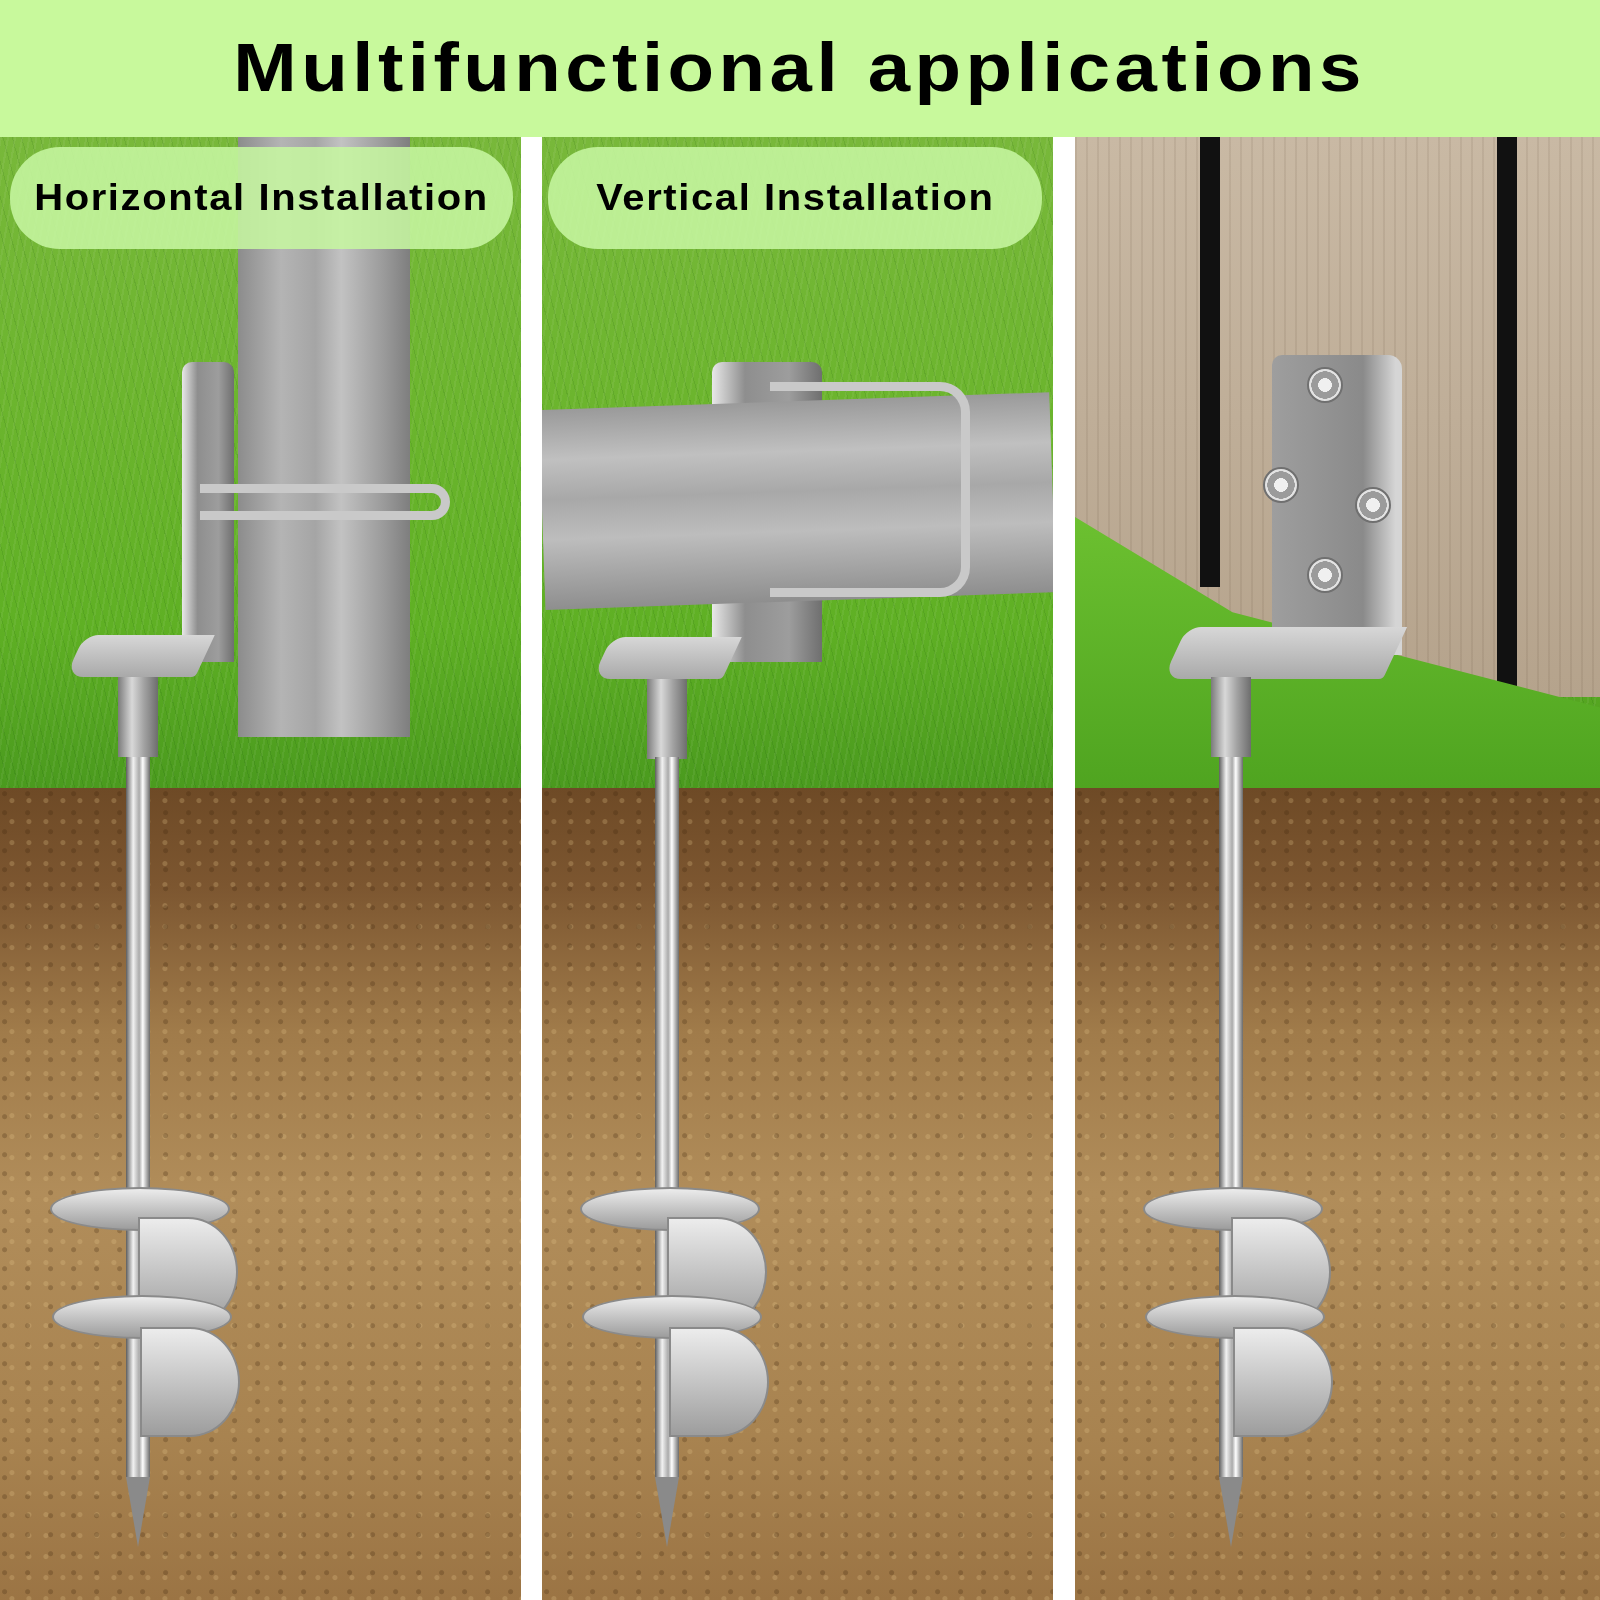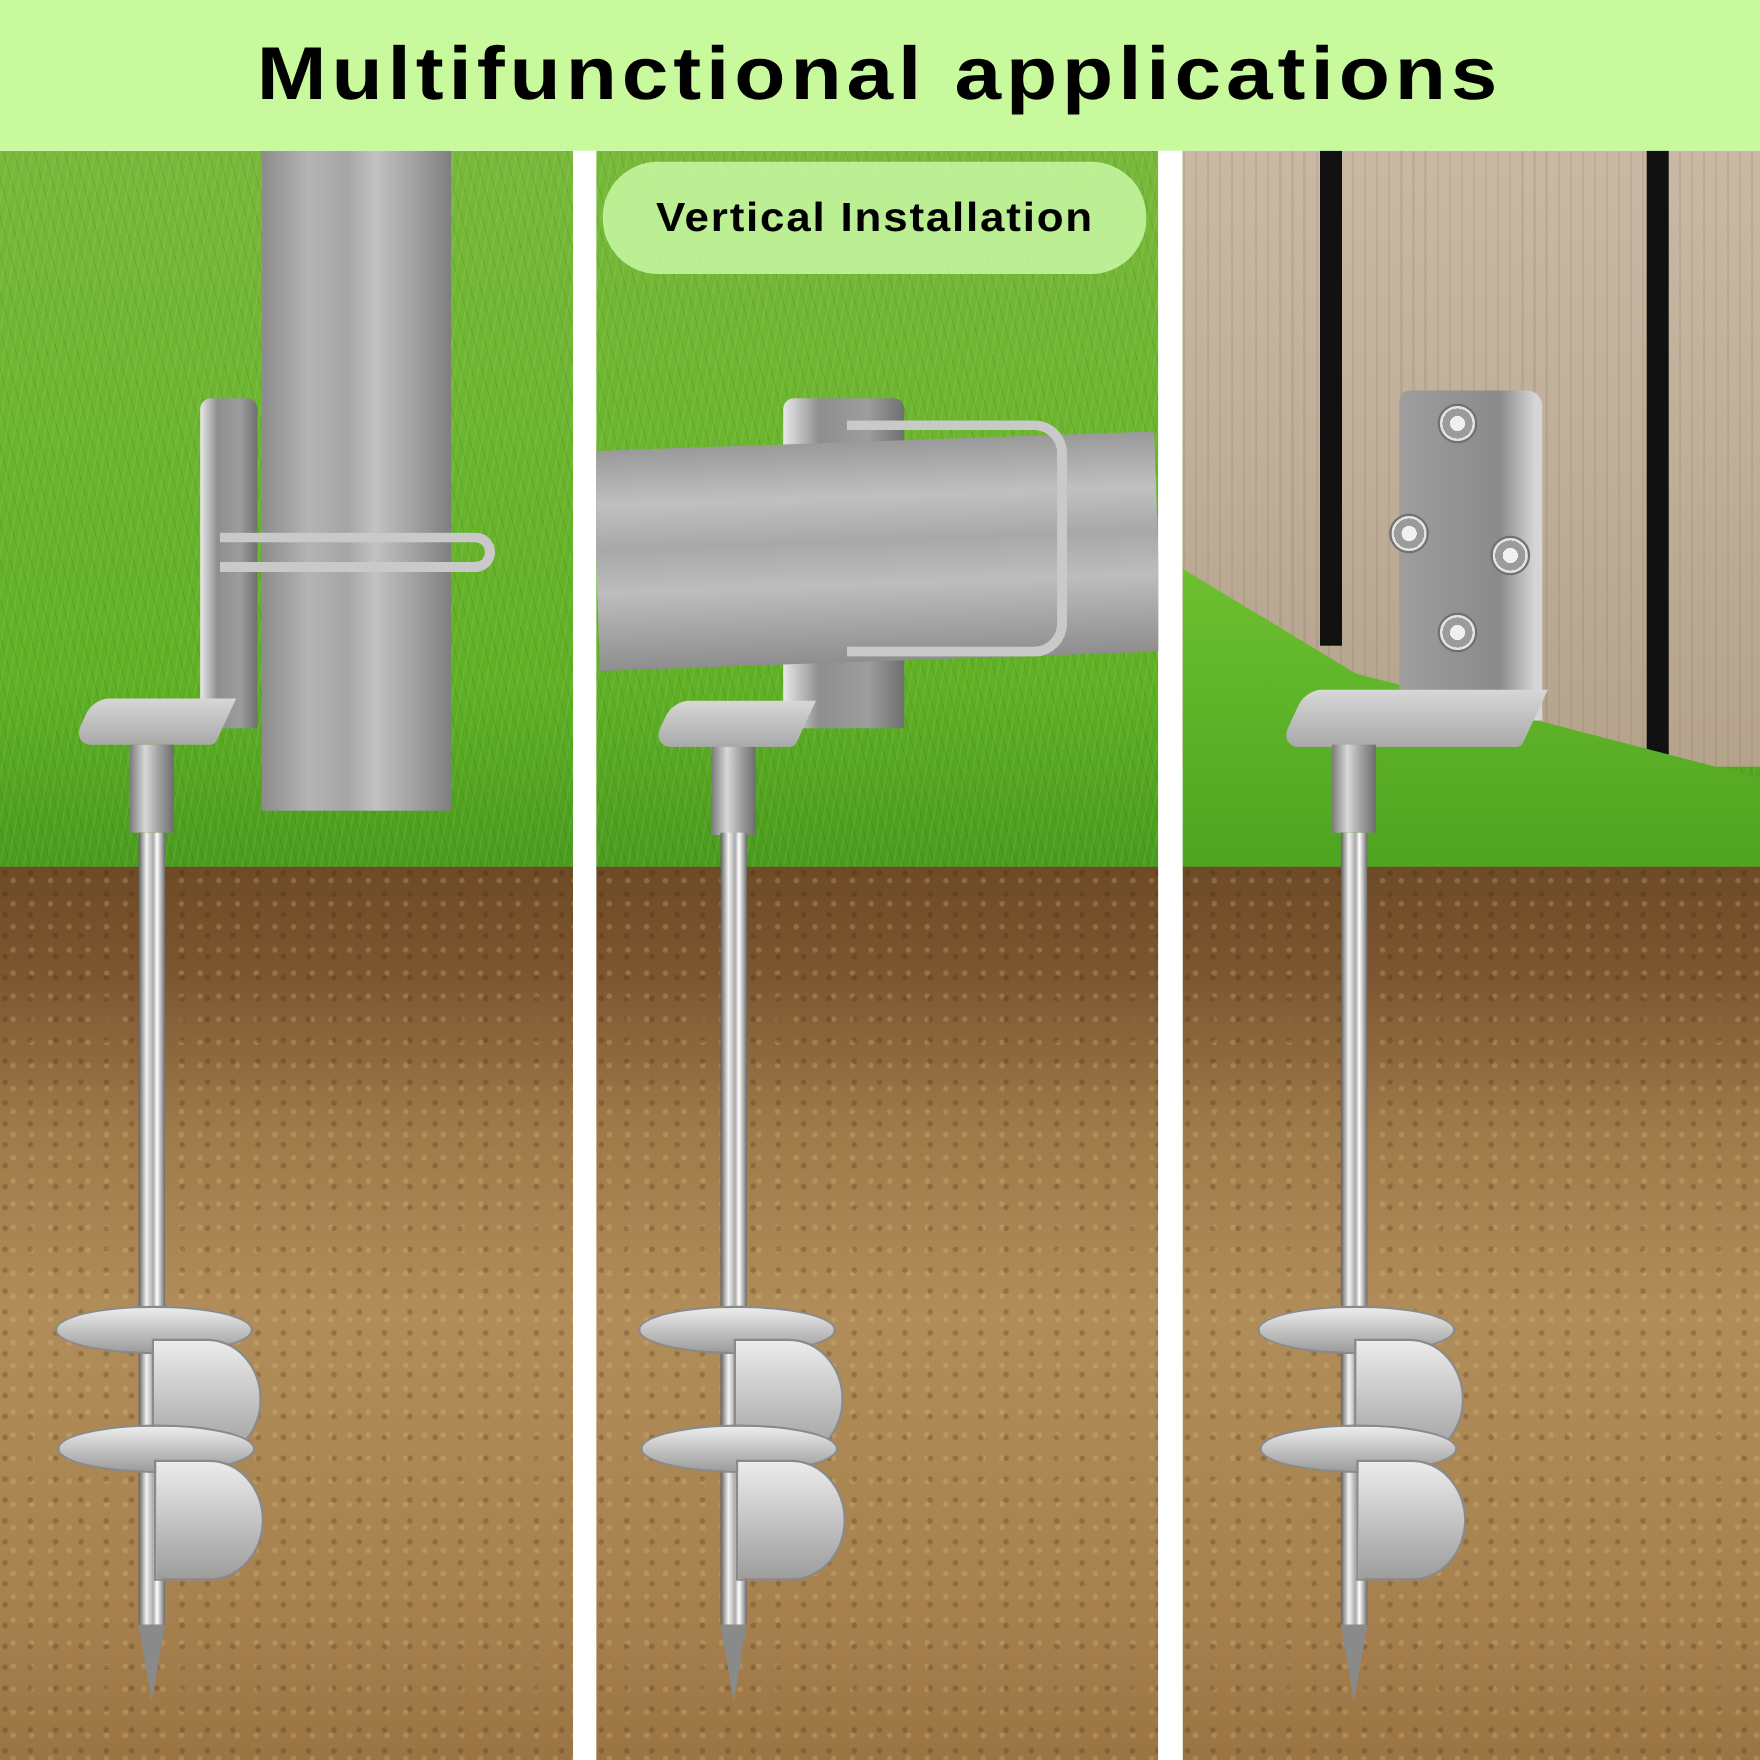--- a/index.html
+++ b/index.html
@@ -138,20 +138,23 @@
   <div class="bracket-v" style="left:182px; top:225px;"></div>
   <div class="bracket-h" style="left:75px; top:498px;"></div>
   <div class="ubolt" style="left:200px; top:347px; width:250px; height:36px;"></div>
   <div class="hex-collar" style="left:118px; top:540px;"></div>
   <div class="shaft" style="left:126px; top:620px; height:720px;"></div>
   <div class="helix" style="left:50px; top:1050px;"></div>
   <div class="helix big" style="left:138px; top:1080px;"></div>
   <div class="helix" style="left:52px; top:1158px;"></div>
   <div class="helix big" style="left:140px; top:1190px;"></div>
   <div class="tip" style="left:126px; top:1340px;"></div>
+  <div class="pill">
+    <span class="pill-label">Horizontal Installation</span>
+  </div>
 </div>
 
 <div class="panel panel-2">
   <div class="grass"></div>
   <div class="soil"></div>
   <div class="bracket-v" style="left:170px; top:225px; width:110px;"></div>
   <div class="pole-horizontal"></div>
   <div class="ubolt" style="left:228px; top:245px; width:200px; height:215px;"></div>
   <div class="bracket-h" style="left:60px; top:500px;"></div>
   <div class="hex-collar" style="left:105px; top:542px;"></div>

